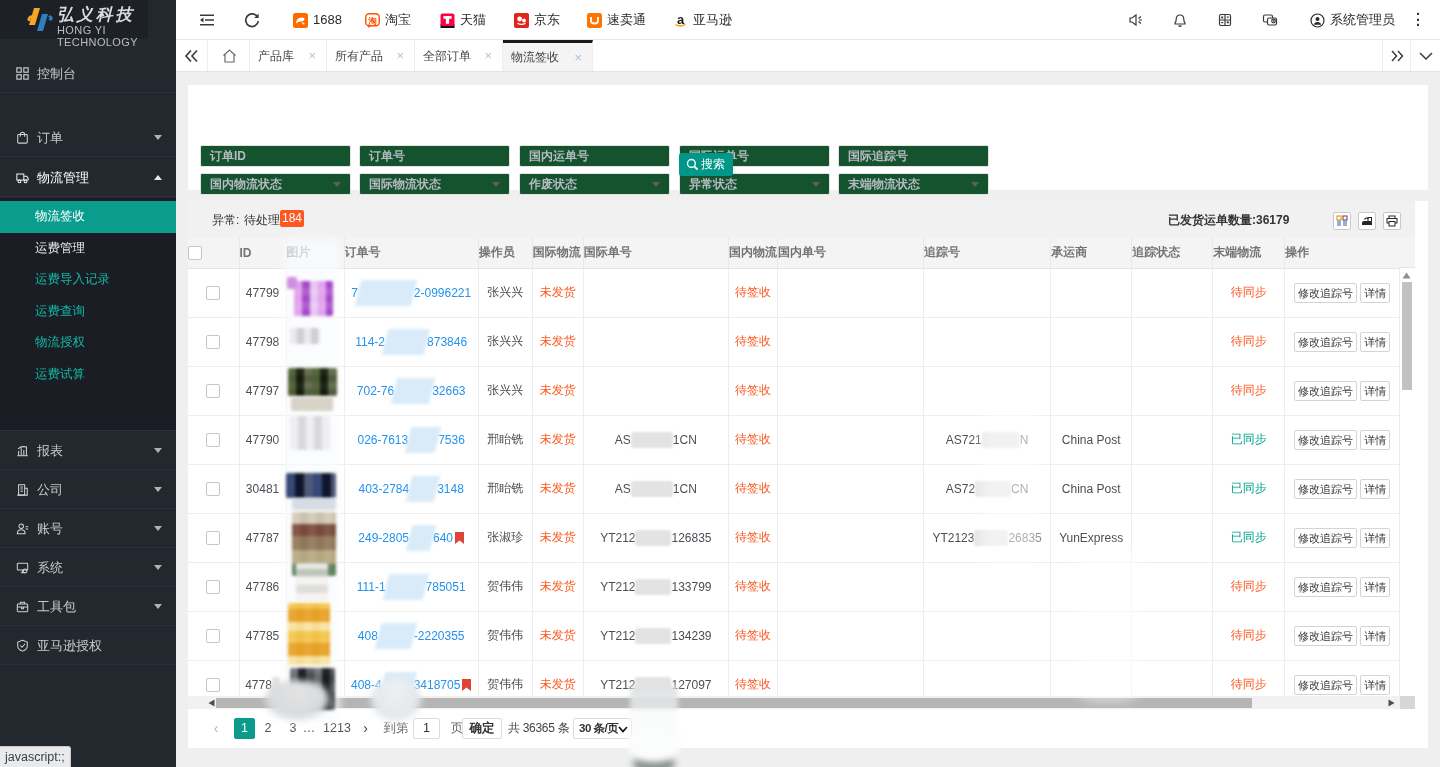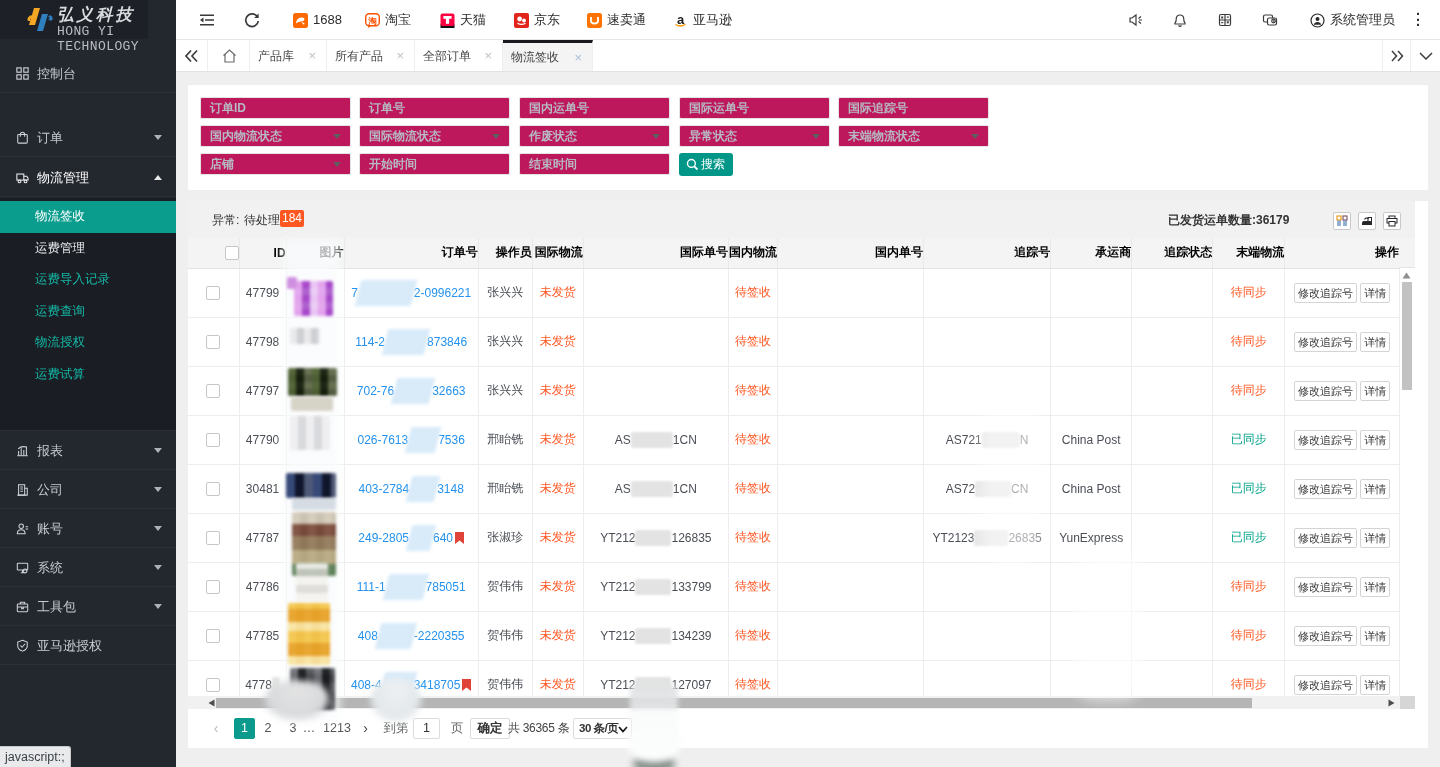--- a/index.html
+++ b/index.html
@@ -29,31 +29,31 @@
 .pitem .ptx { position:absolute; left:20px; top:0; line-height:40px; white-space:nowrap; }
 .tcell { position:absolute; top:0; height:32px; border-right:1px solid #eeeeee; background:#fff; }
 .tab { line-height:32px; font-size:12px; color:#444; }
 .tab .tx { position:absolute; left:8px; }
 .tab .x { position:absolute; right:10px; top:0; color:#bfbfbf; font-size:13px; }
 .tab.active { background:#f4f4f4; border-top:3px solid #17191e; line-height:29px; }
 .tab.active .x { color:#a9c2da; }
 
 
 #filtercard { position:absolute; left:188px; top:85px; width:1240px; height:105px; background:#fff; border-radius:2px; }
-.finput { position:absolute; width:151px; height:22px; border:1px solid #e3e3e3; border-radius:2px; background:#be185d; color:#b6bac2; font-weight:bold; font-size:12px; line-height:20px; padding-left:9px; }
+.finput { position:absolute; width:151px; height:22px; border:1px solid #e3e3e3; border-radius:2px; background:#14532d; color:#b6bac2; font-weight:bold; font-size:12px; line-height:20px; padding-left:9px;margin-top:48px; }
 .finput .dd { position:absolute; right:9px; top:8px; width:0; height:0; border-left:4.5px solid transparent; border-right:4.5px solid transparent; border-top:5px solid #5f5f5f; }
 #searchbtn { position:absolute; left:679px; top:153px; width:54px; height:23px; background:#009688; border-radius:3px; color:#fff; font-size:12px; text-align:center; line-height:23px; }
 
 #tablecard { position:absolute; left:188px; top:201px; width:1240px; height:547px; background:#fff; }
 #inforow { position:absolute; left:0; top:0; width:1227px; height:37px; background:#f1f1f1; }
 #redbadge { position:absolute; left:92px; top:9px; width:24px; height:17px; background:#ff5722; border-radius:2px; color:#fff; text-align:center; line-height:17px; font-size:12px; }
 .toolbtn { position:absolute; top:11px; width:18px; height:18px; background:#fff; border:1px solid #c9c9c9; border-radius:2px; }
 
 table#grid { border-collapse:collapse; table-layout:fixed; width:1211px; }
-#grid th { white-space:nowrap; overflow:hidden; height:30px; background:#f4f4f4; font-weight:bold; font-size:12px; color:#000000; text-align:right; border-right:1px solid #e9e9e9; border-bottom:1px solid #e4e4e4; }
+#grid th { white-space:nowrap; overflow:hidden; height:30px; background:#f4f4f4; font-weight:bold; font-size:12px; color:#737373; text-align:left; border-right:1px solid #e9e9e9; border-bottom:1px solid #e4e4e4; }
 #grid td { height:49px; font-size:12px; color:#4a4e55; text-align:center; border-right:1px solid #ededed; border-bottom:1px solid #ededed; overflow:hidden; white-space:nowrap; }
 #grid th:last-child, #grid td:last-child { border-right:none; }
 .cbx { display:inline-block; width:14px; height:14px; border:1px solid #c6c6c6; border-radius:2px; background:#fff; vertical-align:middle; }
 #grid td.link, .link { color:#2492ee; }
 #grid td.red, .red { color:#ff5722; }
 #grid td.teal, .teal { color:#00a28a; }
 .blurb { display:inline-block; height:14px; border-radius:2px; vertical-align:-3px; filter:blur(1.5px); background:#e3e3e3; }
 .blue-b { height:26px; vertical-align:-9px; transform:skewX(-14deg); filter:blur(1.5px); border-radius:0; background:#d9ebf9; }
 .gray-b { background:#e3e3e3; height:16px; vertical-align:-4px; filter:blur(1.2px); }
 .opbtn { display:inline-block; height:20px; line-height:18px; border:1px solid #d4d4d4; border-radius:2px; background:#fff; padding:0 3px; color:#3a3a3a; font-size:11px; }
@@ -75,21 +75,21 @@
 <body>
 <div id="sidebar">
   <div id="logo">
     <svg class="abs" style="left:25px;top:5px" width="32" height="29" viewBox="0 0 32 29">
       <path d="M9 3 L15 3 L10 20 L4 20 Z" fill="#f5a623"></path>
       <path d="M14 9 L20 9 L15 26 L9 26 Z" fill="#2e80c0" transform="translate(3,0)"></path>
       <path d="M3 16 Q1 13 6 10 L8 12 Q4 14 6 16 Z" fill="#f5a623"></path>
       <path d="M25 10 Q30 13 26 16 L23 14 Q27 13 23 12 Z" fill="#2e80c0"></path>
     </svg>
     <div class="abs" style="left:57px;top:4px;width:110px;font-family:'Liberation Serif',serif;font-weight:bold;font-size:16.5px;letter-spacing:3px;color:#d9dbde;font-style:italic;">弘义科技</div>
-    <div class="abs" style="left:57px;top:24px;width:115px;font-family:Liberation Mono, monospace;font-size:13px;color:#babdc2;letter-spacing:0.4px;">HONG YI TECHNOLOGY</div>
+    <div class="abs" style="left:57px;top:24px;width:115px;font-family:Liberation Sans, sans-serif;font-size:11px;color:#babdc2;letter-spacing:0.4px;">HONG YI TECHNOLOGY</div>
   </div>
   <div class="mitem" style="top:54px">
     <svg class="mic" viewBox="0 0 15 15">
         <g fill="none" stroke="#cfd3d8" stroke-width="1.3">
           <rect x="1" y="1" width="5" height="5"></rect>
           <rect x="9" y="1" width="5" height="5"></rect>
           <rect x="1" y="9" width="5" height="5"></rect>
           <rect x="9" y="9" width="5" height="5"></rect>
         </g>
       </svg>
@@ -606,21 +606,21 @@
     <span class="pnum" style="left:22px;width:12px;color:#b8b8b8;font-size:14px;">‹</span>
     <span class="pbox" style="left:46px;width:21px;background:#0c9a8d;border-color:#0c9a8d;color:#fff;">1</span>
     <span class="pnum" style="left:74px;width:12px;">2</span>
     <span class="pnum" style="left:99px;width:12px;">3</span>
     <span class="pnum" style="left:114px;width:14px;">…</span>
     <span class="pnum" style="left:134px;width:30px;">1213</span>
     <span class="pnum" style="left:171px;width:13px;color:#444;font-size:14px;">›</span>
     <span class="pnum" style="left:195px;width:26px;color:#666;">到第</span>
     <span class="pbox" style="left:225px;width:27px;">1</span>
     <span class="pnum" style="left:262px;width:14px;color:#666;">页</span>
-    <span class="pbox" style="left:282px;width:40px;font-weight:bold;">确定</span>
+    <span class="pbox" style="left:274px;width:40px;font-weight:bold;">确定</span>
     <span class="pnum" style="left:320px;width:54px;color:#444;font-size:12px;letter-spacing:-0.3px;">共 36365 条</span>
     <span class="pbox" style="left:385px;width:59px;font-weight:bold;font-size:11.5px;letter-spacing:-0.5px;text-align:left;padding-left:5px;">30 条/页
       <svg class="abs" style="right:3px;top:7px" width="10" height="7" viewBox="0 0 10 7">
           <path d="M1 1 L5 5.5 L9 1" fill="none" stroke="#111" stroke-width="1.8"></path>
         </svg>
     </span>
   </div>
 </div>
 <div class="blurblob" style="left:264px;top:680px;width:66px;height:40px;background:radial-gradient(ellipse at 50% 30%, #e3e3e3 0%, #d8dadc 60%, rgba(230,230,230,0) 100%);filter:blur(3px);z-index:10;"></div>
 <div class="blurblob" style="left:370px;top:678px;width:52px;height:44px;background:radial-gradient(ellipse at 50% 30%, #eef1f3 0%, #e3e8ea 60%, rgba(238,240,240,0) 100%);filter:blur(3px);z-index:10;"></div>

